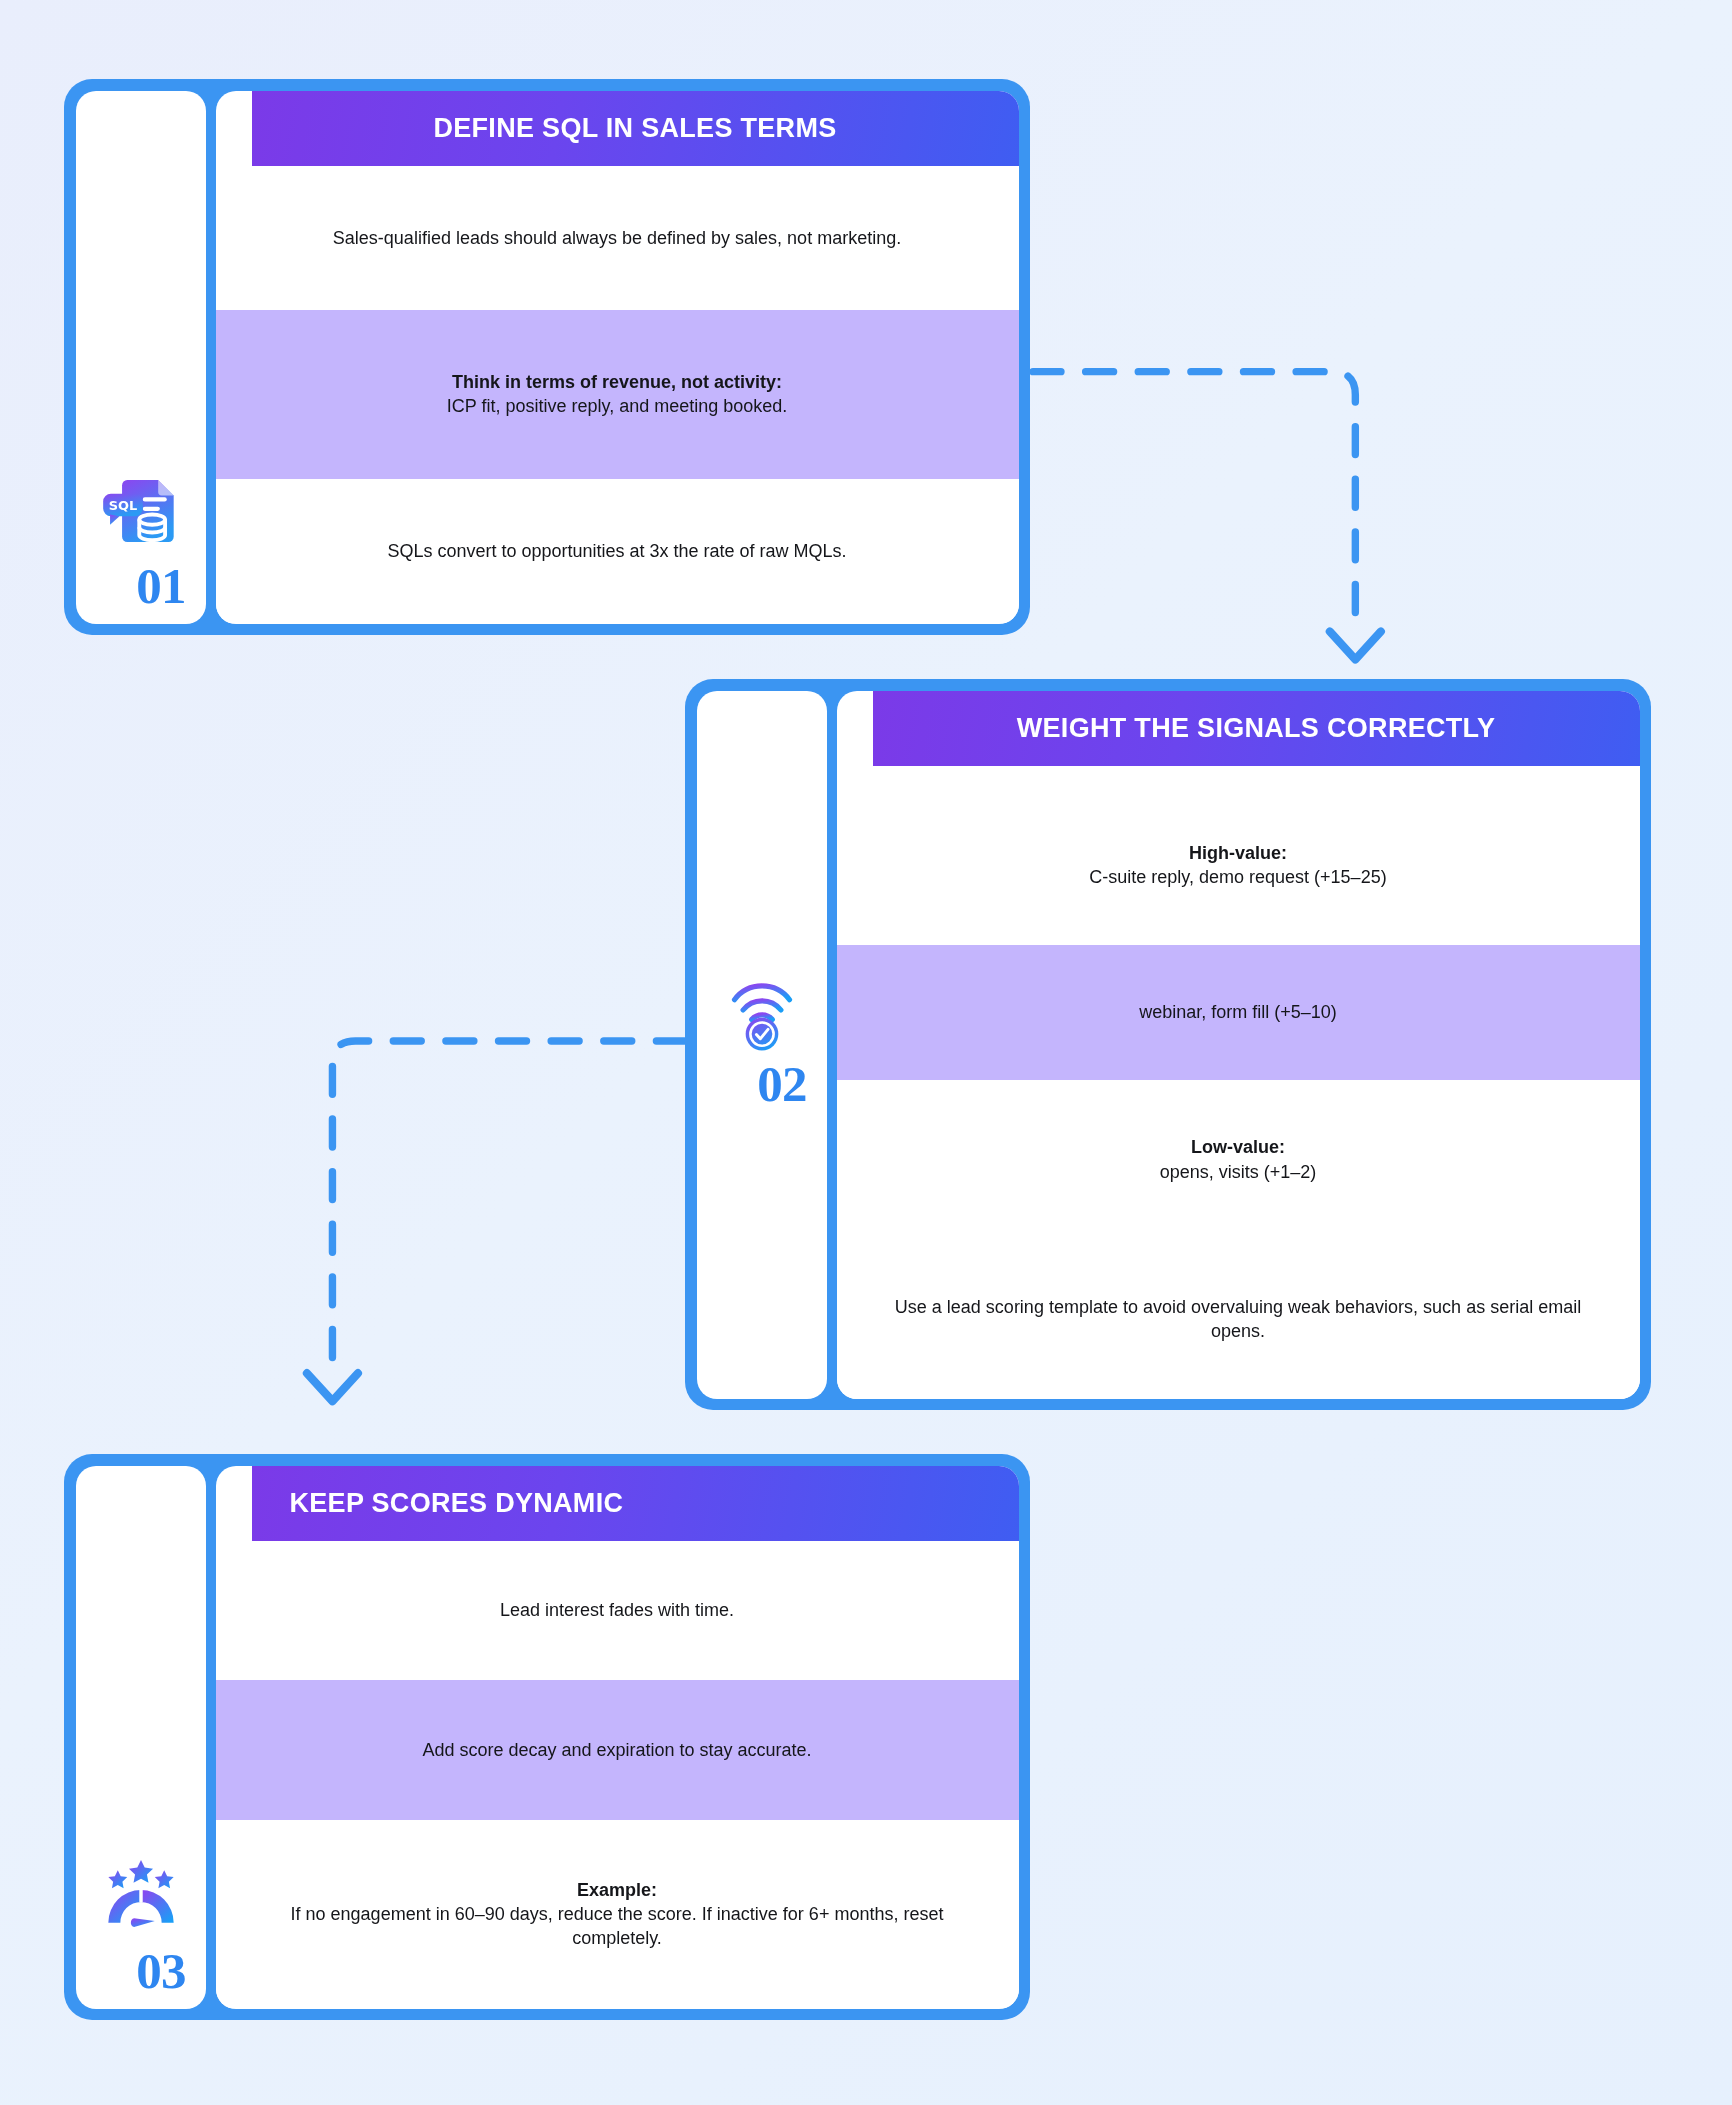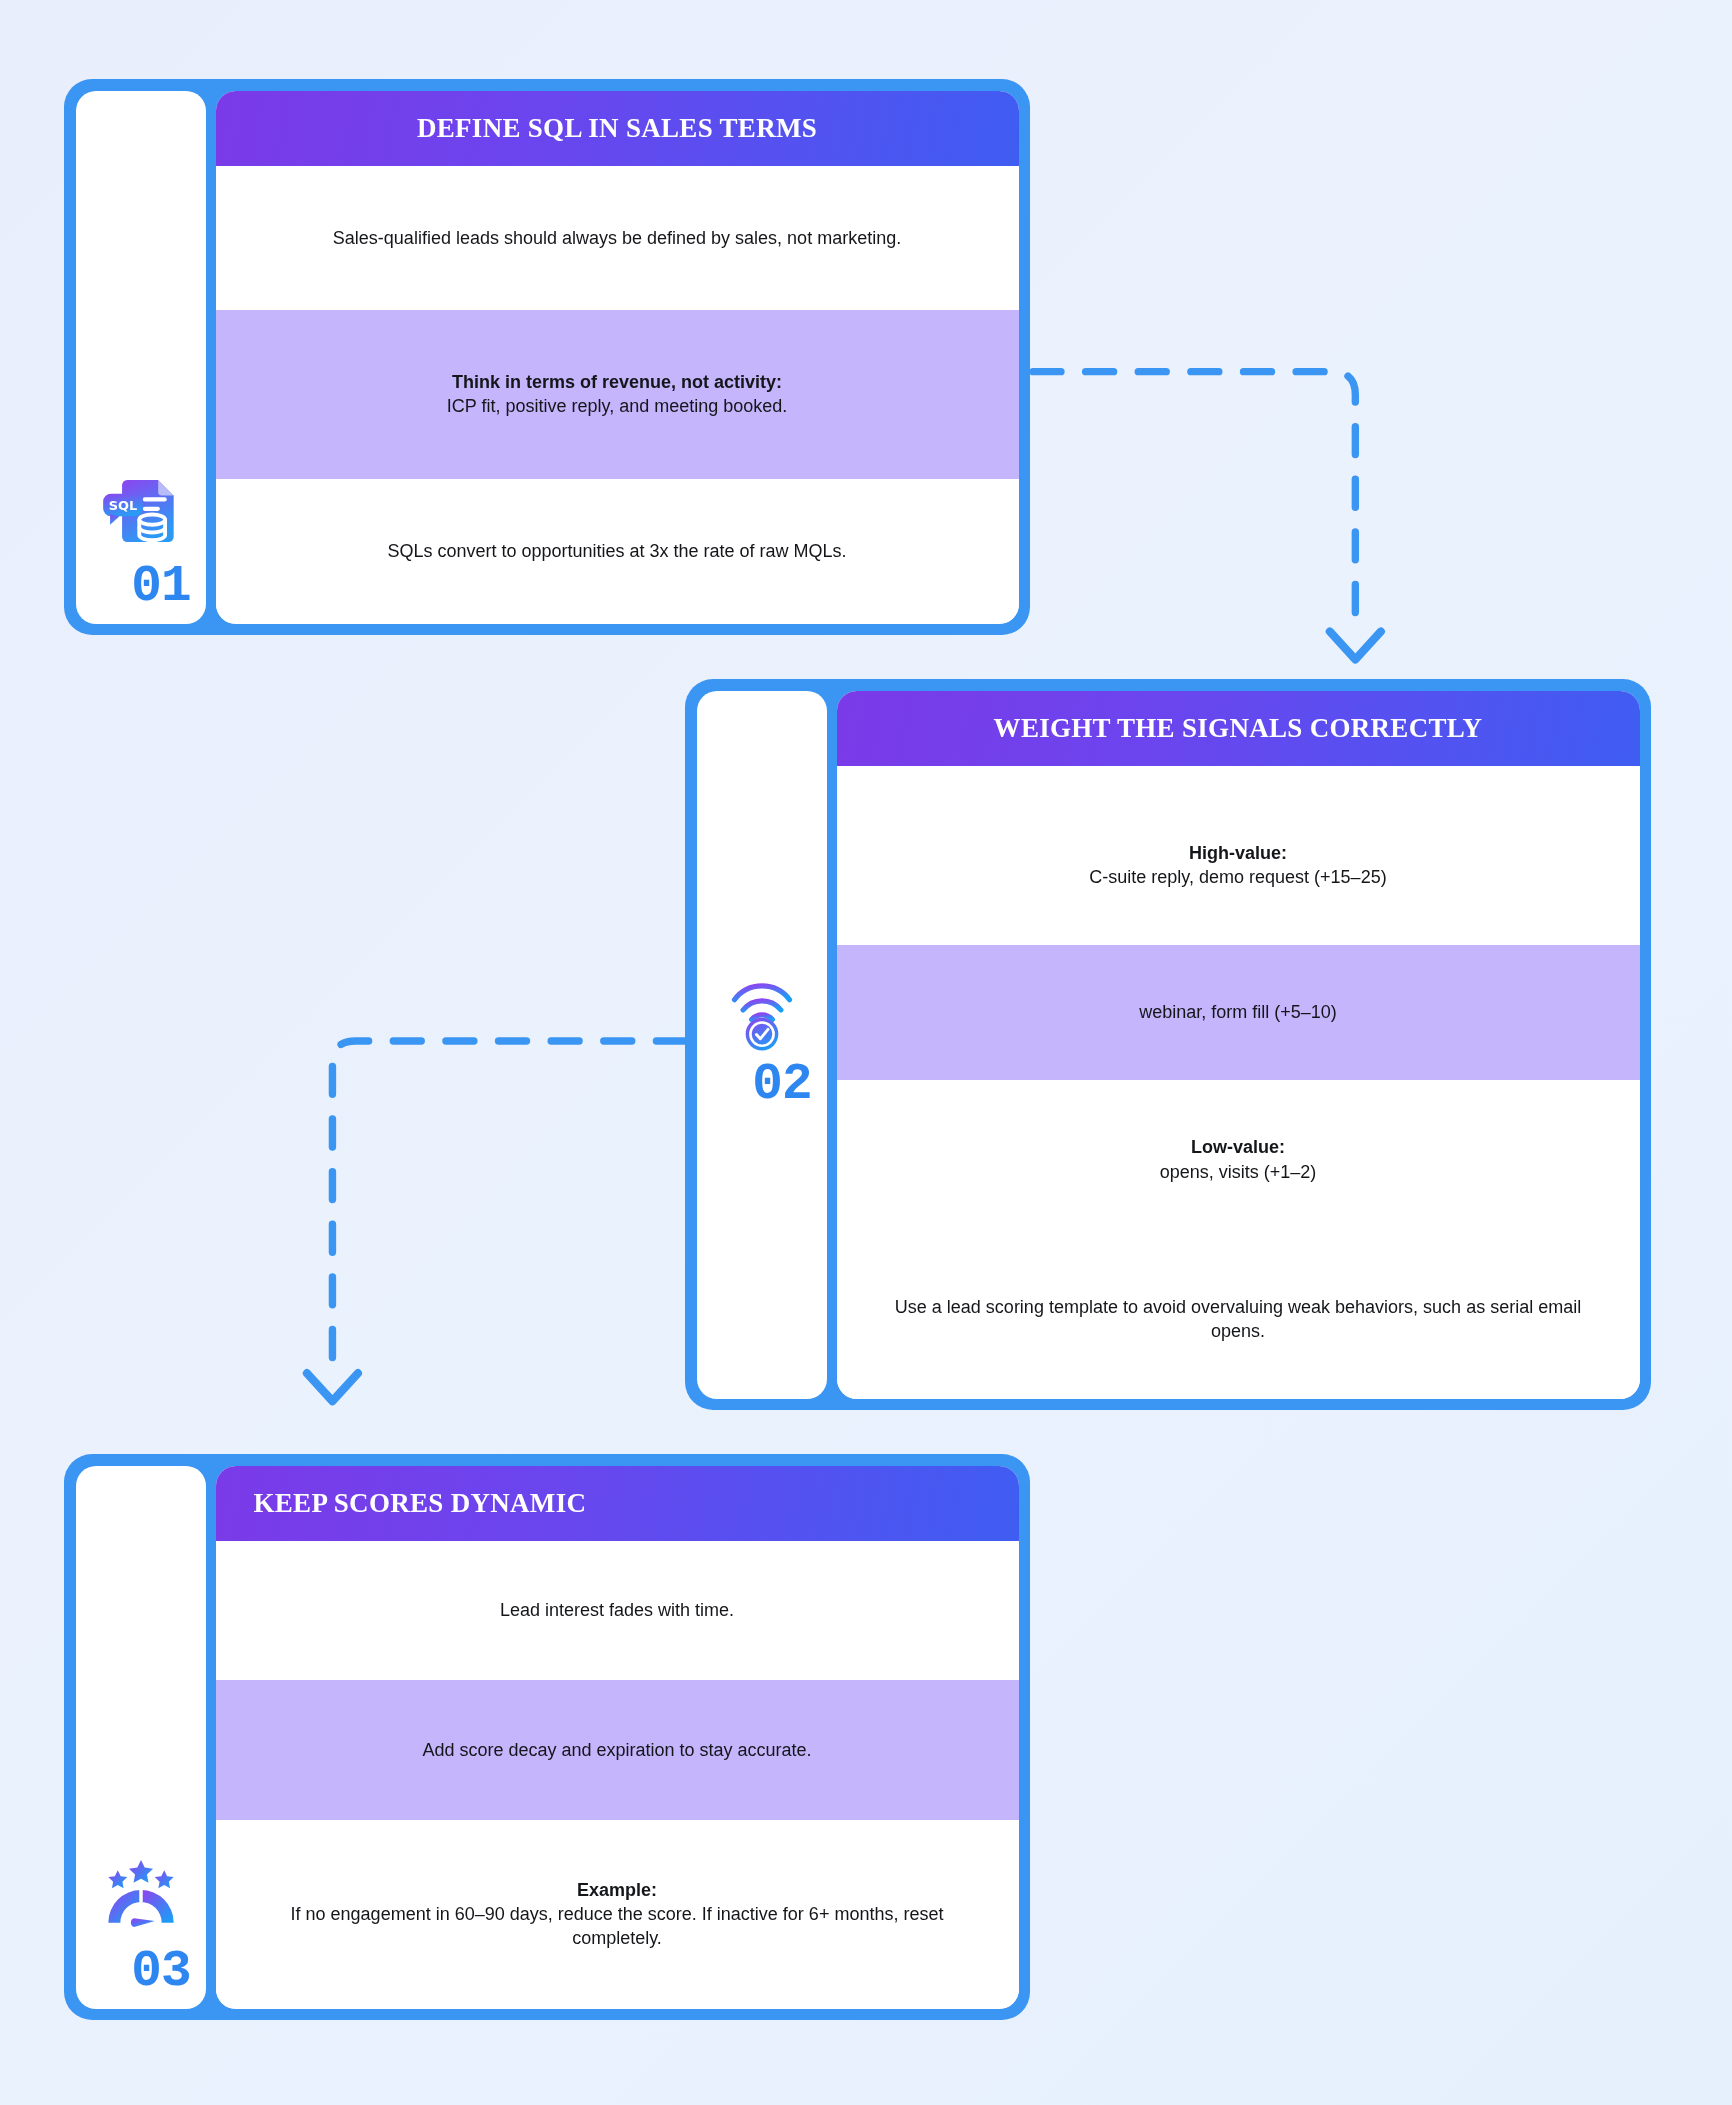--- a/index.html
+++ b/index.html
@@ -50,42 +50,43 @@
     margin-bottom: 6.6px;
   }
   .side-icon svg { width: 100%; height: 100%; display: block; }
 
   .side-number {
     font-size: 51px;
     font-weight: 800;
     color: #2e86f0;
     letter-spacing: -0.8px;
     line-height: 1;
-    font-family: Liberation Mono, monospace;
+    font-family: Liberation Serif, serif;
     margin-left: 41px;
   }
 
   .card-main {
     flex: 1 1 auto;
     display: flex;
     flex-direction: column;
     border-radius: 20px;
     overflow: hidden;
     background: #fff;
   }
 
   .card-header {
     background: linear-gradient(100deg, #7b3ae8 0%, #6b45ee 40%, #3f5df2 100%);
     color: #ffffff;
     font-size: 27px;
     font-weight: 700;
     letter-spacing: 0.3px;
     padding: 22px 0 22px 38px;
     text-transform: uppercase;
-    font-family: Liberation Serif, serif;
+    font-family: Liberation Sans, sans-serif;
+    margin-left: 36px;
   }
   .card-header.center { text-align: center; padding-left: 0; padding-right: 0; }
 
   .rows { flex: 1 1 auto; display: flex; flex-direction: column; }
 
   .row {
     padding: 31px 38px;
     font-size: 18px;
     line-height: 1.34;
     color: #15161a;

